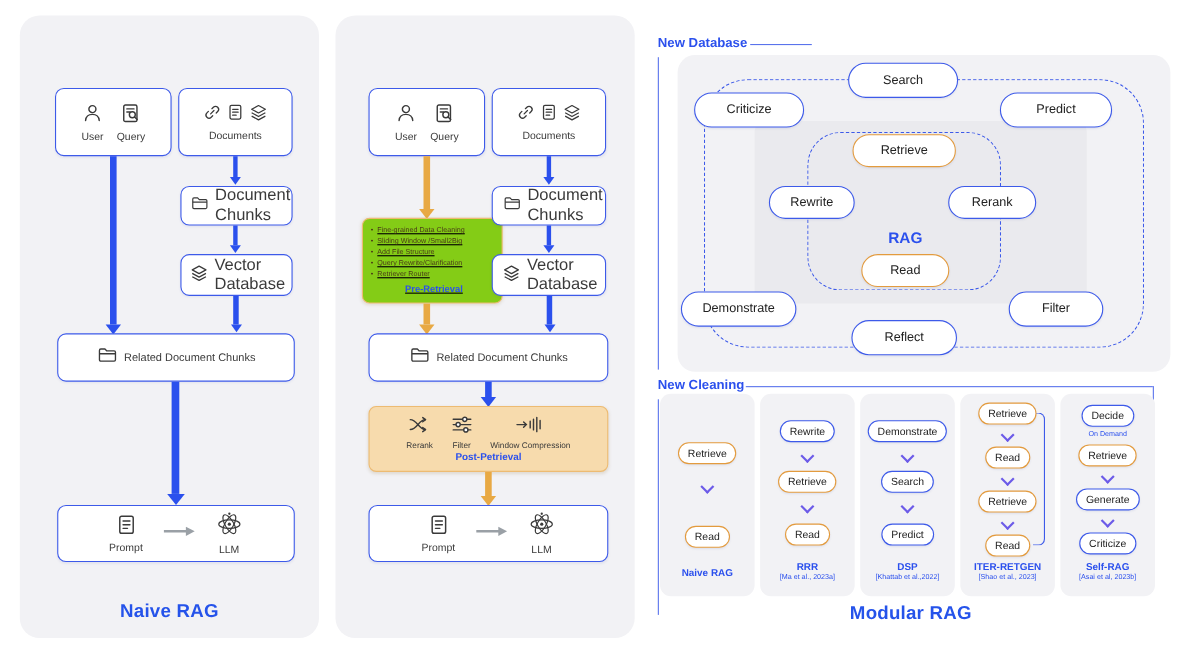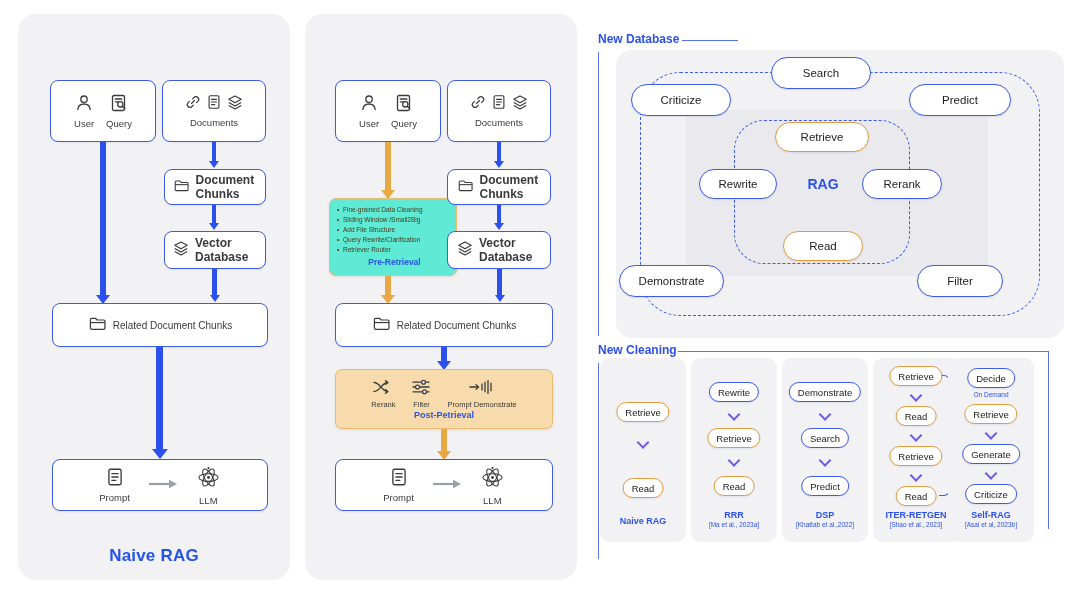--- a/index.html
+++ b/index.html
@@ -9,39 +9,39 @@
   .panel { position:absolute; background:#F2F2F5; border-radius:18px; }
 
   .box { position:absolute; background:#fff; border:1.5px solid #3D5AE9; border-radius:8px;
          display:flex; align-items:center; justify-content:center; box-shadow:0 1px 2px rgba(40,60,150,.07); }
   .hrow { display:flex; gap:14px; align-items:flex-end; }
   .irow { display:flex; gap:5px; align-items:center; }
   .vcol { display:flex; flex-direction:column; align-items:center; gap:3px; }
   .icon-stack { display:flex; flex-direction:column; align-items:center; gap:1px; }
   .lbl  { font-size:9.5px; color:#3a3a3a; }
   .box-h { display:flex; align-items:center; gap:6px; padding:0 6px; }
-  .lbl2 { font-size:12px; color:#3a3a3a; line-height:1.2; width:62px;font-weight:bold; }
+  .lbl2 { font-size:15px; color:#3a3a3a; line-height:1.2; width:62px; }
   .lbl3 { font-size:10px; color:#3a3a3a; white-space:nowrap; }
 
   
   .va { position:absolute; background:#2B50ED; }
   .va::after { content:""; position:absolute; left:50%; transform:translateX(-50%); bottom:-7px;
                width:0; height:0; border-left:5.5px solid transparent; border-right:5.5px solid transparent;
                border-top:7.5px solid #2B50ED; }
   .va.w6::after { border-left-width:7px; border-right-width:7px; border-top-width:9px; bottom:-8.5px; }
   .va.w7::after { border-left-width:8px; border-right-width:8px; border-top-width:10px; bottom:-9.5px; }
   .va.orange { background:#E8A944; }
   .va.orange::after { border-top-color:#E8A944; }
 
   .ptitle { position:absolute; left:0; width:100%; text-align:center; color:#2553EA;
             font-weight:700; font-size:17px; letter-spacing:.2px; }
 
   
-  .prebox { position:absolute; background:#5eead4; border:1px solid #EDBB72; border-radius:7px;
-            padding:6px 4px 0 7px; box-shadow:0 1px 3px rgba(120,80,0,.15); }
+  .prebox { position:absolute; background:#84cc16; border:1px solid #EDBB72; border-radius:7px;
+            padding:6px 4px 0 7px; box-shadow:0 1px 3px rgba(120,80,0,.15);text-decoration:underline; }
   .prebox ul { list-style:none; }
   .prebox li { font-size:6.5px; color:#4a3a18; line-height:1.55; position:relative; padding-left:6px; }
   .prebox li::before { content:"•"; position:absolute; left:0; top:0; color:#4a3a18; }
   .stage-label { color:#2B50ED; font-weight:700; font-size:8.5px; text-align:center; margin-top:2px; }
   .postbox { position:absolute; background:#F7DBAD; border:1px solid #EDBB72; border-radius:7px;
              display:flex; flex-direction:column; align-items:center; justify-content:center; gap:1px;
              box-shadow:0 1px 3px rgba(120,80,0,.15); }
   .postrow { display:flex; gap:16px; align-items:flex-end; }
   .plbl { font-size:7.5px; color:#3a3a3a; }
   .post-stage { color:#2B50ED; font-weight:700; font-size:9px; }
@@ -49,21 +49,21 @@
   
   .m-section-label { position:absolute; color:#2B50ED; font-size:12px; font-weight:600; }
   .bline { position:absolute; background:#3D5AE9; opacity:.85; }
   .marea { position:absolute; background:#F2F2F5; border-radius:16px; }
   .dashed { position:absolute; border:1.6px dashed #3D5AE9; }
   .innerbg { position:absolute; background:#EAEAEE; border-radius:10px; }
   .mbtn { position:absolute; background:#fff; border:1.6px solid #3D5AE9; border-radius:16px;
           display:flex; align-items:center; justify-content:center; font-size:11.5px; color:#222;
           box-shadow:0 1px 2px rgba(40,60,150,.10); }
   .mbtn.orange { border-color:#E39B3E; }
-  .rag-label { position:absolute; color:#2B50ED; font-weight:700; font-size:14px; text-align:center; }
+  .rag-label { position:absolute; color:#2B50ED; font-weight:700; font-size:14px; text-align:center;margin-top:32px; }
 
   .pcol { position:absolute; top:344px; width:86px; height:184px; background:#F2F2F5; border-radius:10px; }
   .pill { position:absolute; left:50%; transform:translateX(-50%); background:#fff;
           border:1.4px solid #3D5AE9; border-radius:10px; height:20px; padding:0 8px;
           display:flex; align-items:center; font-size:9.5px; color:#222; white-space:nowrap;
           box-shadow:0 1px 2px rgba(40,60,150,.10); }
   .pill.orange { border-color:#E39B3E; }
   .chev { position:absolute; left:50%; width:9px; height:9px;
           border-left:2.4px solid #6C5BE8; border-bottom:2.4px solid #6C5BE8;
           transform:translateX(-50%) rotate(-45deg); }
@@ -355,21 +355,21 @@
           <span class="plbl">Filter</span>
         </div>
         <div class="icon-stack">
           <span><svg width="28" height="16" viewBox="0 0 28 16">
                 <g fill="none" stroke="#3a3a3a" stroke-width="1.3" stroke-linecap="round">
                   <path d="M2 8h8"></path>
                   <path d="M8 5.6L10.5 8 8 10.4"></path>
                   <path d="M14 5v6M17 3.2v9.6M20 1.6v12.8M23 4.2v7.6"></path>
                 </g>
               </svg></span>
-          <span class="plbl">Prompt Demonstrate</span>
+          <span class="plbl">Window Compression</span>
         </div>
       </div>
       <div class="post-stage">Post-Petrieval</div>
     </div>
 
     <div class="va w6 orange" style="left:136px;top:415px;width:6px;height:22px"></div>
 
     <div class="box" style="left:30px;top:445px;width:218px;height:52px">
       <div class="hrow" style="gap:16px;align-items:center">
         <div class="icon-stack">
@@ -415,20 +415,21 @@
 
       <div class="mbtn" style="left:155px;top:7px;width:100px;height:32px">Search</div>
       <div class="mbtn" style="left:15px;top:34px;width:100px;height:32px">Criticize</div>
       <div class="mbtn" style="left:293px;top:34px;width:102px;height:32px">Predict</div>
       <div class="mbtn orange" style="left:159px;top:72px;width:94px;height:30px">Retrieve</div>
       <div class="mbtn" style="left:83px;top:119px;width:78px;height:30px">Rewrite</div>
       <div class="rag-label" style="left:182px;top:126px;width:50px">RAG</div>
       <div class="mbtn" style="left:246px;top:119px;width:80px;height:30px">Rerank</div>
       <div class="mbtn orange" style="left:167px;top:181px;width:80px;height:30px">Read</div>
       <div class="mbtn" style="left:3px;top:215px;width:105px;height:32px">Demonstrate</div>
+      <div class="mbtn" style="left:158px;top:241px;width:96px;height:32px">Reflect</div>
       <div class="mbtn" style="left:301px;top:215px;width:86px;height:32px">Filter</div>
     </div>
 
     <div class="m-section-label" style="left:8px;top:329px">New Cleaning</div>
     <div class="bline" style="left:88px;top:337px;width:370px;height:1px"></div>
     <div class="bline" style="left:458px;top:337px;width:1px;height:178px"></div>
     <div class="bline" style="left:8px;top:349px;width:1px;height:196px"></div>
 
     <div class="pcol" style="left:10px">
       <div class="pill orange" style="top:44px">Retrieve</div>
@@ -464,27 +465,28 @@
       <div class="chev" style="top:33px"></div>
       <div class="pill orange" style="top:48px">Read</div>
       <div class="chev" style="top:73px"></div>
       <div class="pill orange" style="top:88px">Retrieve</div>
       <div class="chev" style="top:113px"></div>
       <div class="pill orange" style="top:128px">Read</div>
       <div class="pname" style="top:152px">ITER-RETGEN</div>
       <div class="pcite" style="top:163px">[Shao et al., 2023]</div>
     </div>
 
-    <div class="pcol" style="left:358px">
+    <div class="pcol" style="left:374px">
       <div class="pill" style="top:10px">Decide</div>
       <div class="ondemand" style="top:33px">On Demand</div>
       <div class="pill orange" style="top:46px">Retrieve</div>
       <div class="chev" style="top:71px"></div>
       <div class="pill" style="top:86px">Generate</div>
       <div class="chev" style="top:111px"></div>
       <div class="pill" style="top:126px">Criticize</div>
       <div class="pname" style="top:152px">Self-RAG</div>
       <div class="pcite" style="top:163px">[Asai et al, 2023b]</div>
     </div>
 
+    <div class="ptitle" style="top:534px">Modular RAG</div>
   </section>
 
 </div>
 
 </body></html>

